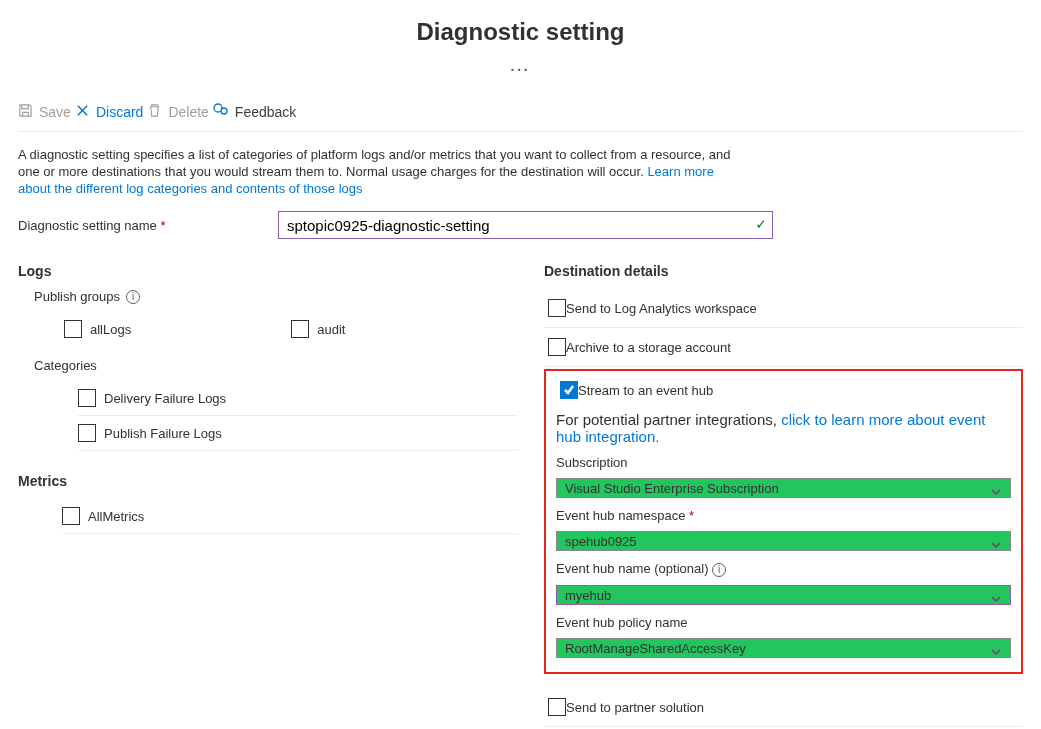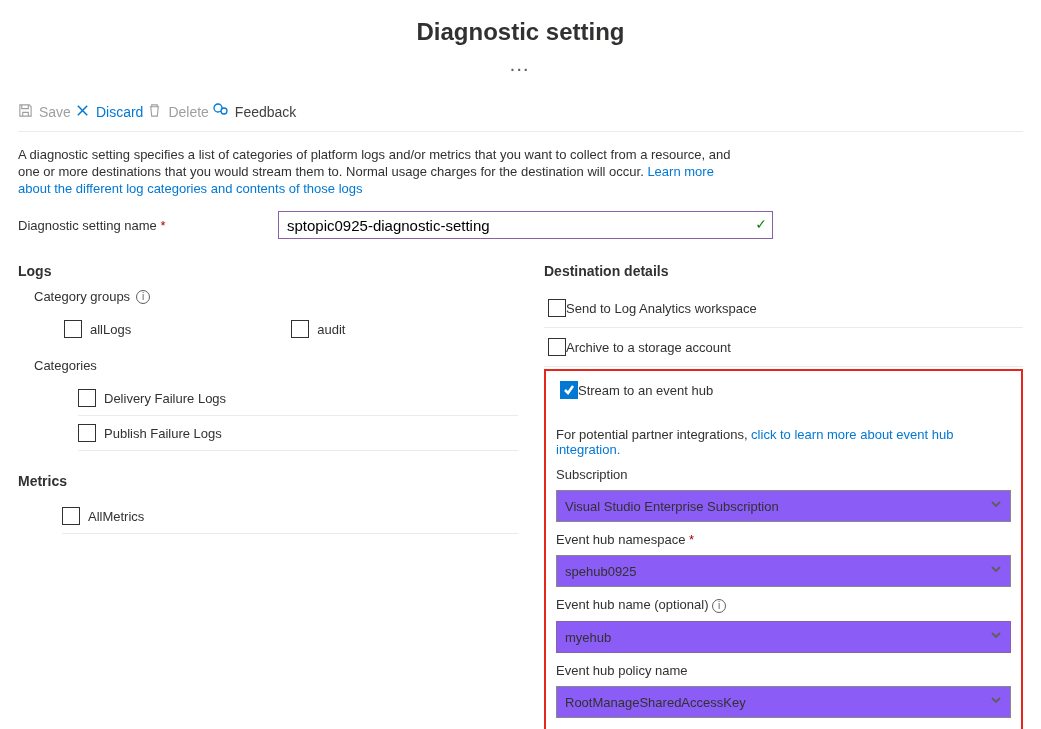--- a/index.html
+++ b/index.html
@@ -76,34 +76,34 @@
   .inline-pair { display: flex; gap: 160px; }
   .indent-block { margin-left: 14px; }
   .dest-row { display: flex; align-items: center; padding: 10px 4px; }
   .highlight-box {
     border: 2px solid #e4261b;
     padding: 10px 10px 14px 10px;
     margin: 2px 0 14px 0;
   }
   .field-stack { display: flex; flex-direction: column; gap: 4px; margin-top: 10px; }
   .select {
-    width: 100%; height: 32px;
+    width: 100%; height: 20px;
     border: 1px solid #8a8886;
     padding: 0 26px 0 8px;
     font-size: 13px;
-    background: #8b5cf6;
+    background: #22c55e;
     display: flex; align-items: center;
     position: relative;
     cursor: pointer;
   }
   .select.purple { border-color: #8a60a8; }
   .select .chev { position: absolute; right: 8px; top: 7px; }
   .chev svg { width: 12px; height: 12px; stroke: #605e5c; stroke-width: 1.8; fill: none; }
   .subhead14 { font-size: 13px; margin: 0 0 4px 0; }
-  .desc-inline { font-size: 13px; margin: 18px 0 4px 0; }
+  .desc-inline { font-size: 15px; margin: 2px 0 4px 0; }
 </style>
 </head>
 <body>
 
 <h1>
   <span>Diagnostic setting</span>
   <span class="ellipsis">···</span>
 </h1>
 
 <div class="toolbar">
@@ -147,21 +147,21 @@
   </div>
 </div>
 
 <div class="cols">
 
   <div class="col-left">
     <div class="section-h">Logs</div>
 
     <div class="group-left">
       <div class="subhead-row">
-        <span>Category groups</span>
+        <span>Publish groups</span>
         <span class="info-icon">i</span>
       </div>
       <div class="inline-pair">
         <div class="cb-row">
           <span class="cb"></span>
           <span>allLogs</span>
         </div>
         <div class="cb-row" style="margin-left:0">
           <span class="cb"></span>
           <span>audit</span>

